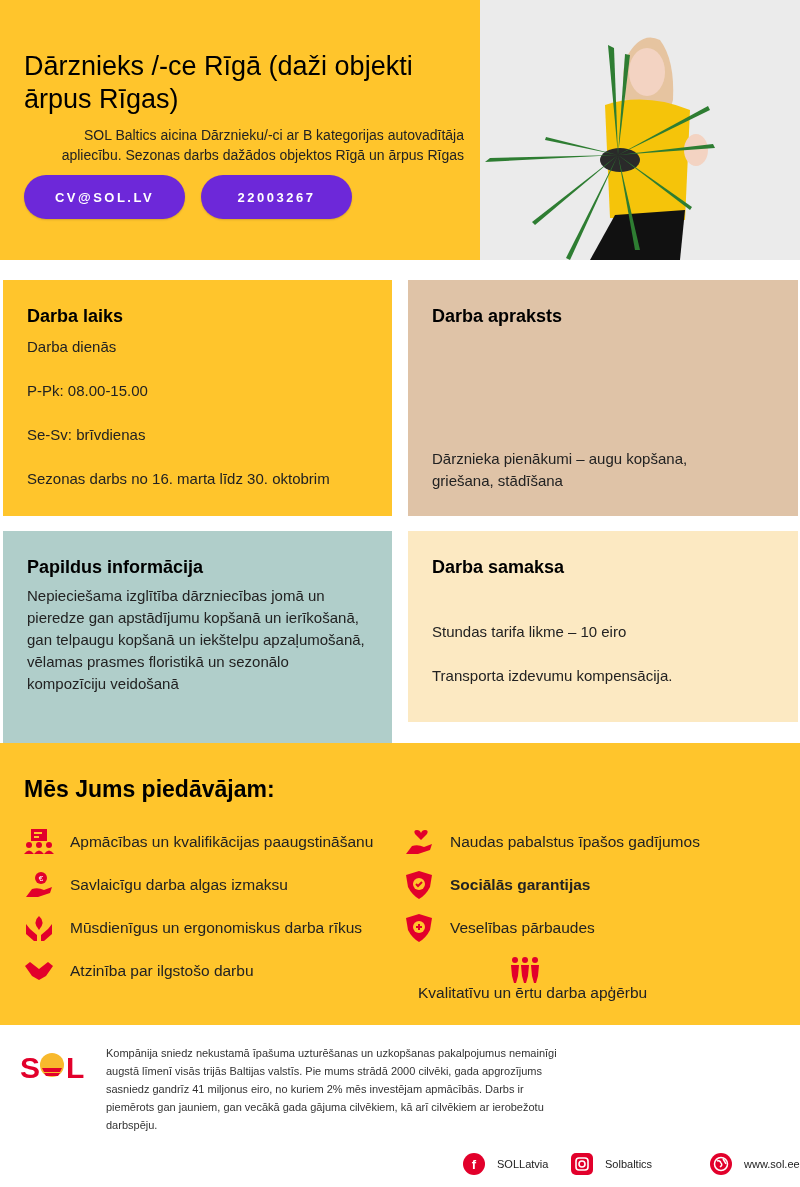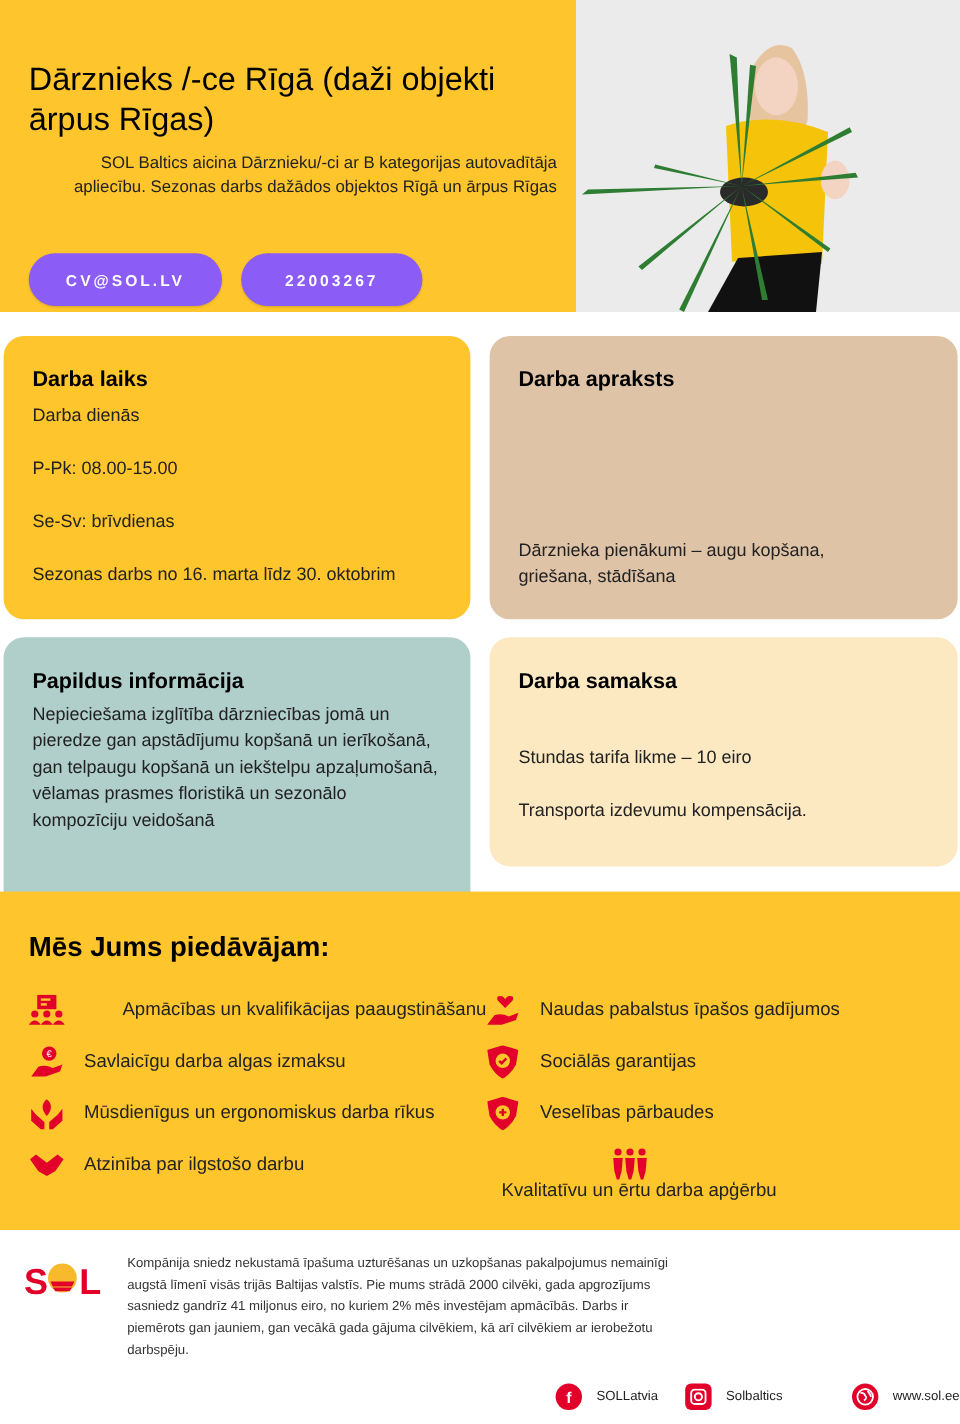--- a/index.html
+++ b/index.html
@@ -2,25 +2,25 @@
 <html><head>
 <meta charset="utf-8">
 <style>
   * { box-sizing: border-box; margin: 0; padding: 0; }
   body { width: 800px; height: 1187px; background: #ffffff; font-family: "Liberation Sans", sans-serif; color: #1a1a1a; position: relative; overflow: hidden; }
   .hero { position: absolute; left: 0; top: 0; width: 800px; height: 260px; background: #ffc52c; }
   .hero-text { position: absolute; left: 24px; top: 50px; width: 440px; }
   .hero-title { font-size: 27px; font-weight: normal; line-height: 33px; color: #000; }
   .hero-sub { margin-top: 9px; font-size: 14px; line-height: 20px; color: #222; text-align: right; }
   .btns { position: absolute; left: 24px; top: 175px; display: flex; gap: 16px; }
-  .btn { height: 44px; border-radius: 22px; background: #8b5cf6; color: #fff; font-size: 13px; font-weight: bold; letter-spacing: 2.5px; display: flex; align-items: center; justify-content: center; box-shadow: 0 1px 2px rgba(0,0,0,0.15); margin-top: 36px; }
+  .btn { height: 44px; border-radius: 22px; background: #6d28d9; color: #fff; font-size: 13px; font-weight: bold; letter-spacing: 2.5px; display: flex; align-items: center; justify-content: center; box-shadow: 0 1px 2px rgba(0,0,0,0.15); }
   .btn.email { width: 161px; }
   .btn.phone { width: 151px; }
   .hero-photo { position: absolute; left: 480px; top: 0; width: 320px; height: 260px; background: #ebebeb; overflow: hidden; }
-  .panel { position: absolute; padding: 24px 24px; border-radius: 17px; }
+  .panel { position: absolute; padding: 24px 24px; }
   .panel h2 { font-size: 18px; font-weight: bold; color: #000; line-height: 24px; }
   .panel p { font-size: 15px; line-height: 22px; color: #222; }
   .p1 { left: 3px; top: 280px; width: 389px; height: 236px; background: #ffc52c; }
   .p2 { left: 408px; top: 280px; width: 390px; height: 236px; background: #dfc3a7; }
   .p3 { left: 3px; top: 531px; width: 389px; height: 235px; background: #b0ceca; }
   .p4 { left: 408px; top: 531px; width: 390px; height: 191px; background: #fce9c2; }
   .benefits { position: absolute; left: 0; top: 743px; width: 800px; height: 282px; background: #ffc52c; }
   .benefits h2 { position: absolute; left: 24px; top: 33px; font-size: 23px; font-weight: bold; color: #000; }
   .benefit { position: absolute; display: flex; align-items: center; height: 30px; }
   .benefit .ico { width: 32px; height: 30px; display: flex; align-items: center; justify-content: center; }
@@ -95,21 +95,21 @@
 
 <div class="panel p4">
   <h2>Darba samaksa</h2>
   <p style="margin-top:42px">Stundas tarifa likme – 10 eiro</p>
   <p style="margin-top:22px">Transporta izdevumu kompensācija.</p>
 </div>
 
 <section class="benefits">
   <h2>Mēs Jums piedāvājam:</h2>
 
-  <div class="benefit" style="left:23px; top:84px;gap:32px;">
+  <div class="benefit" style="left:23px; top:84px;">
     <span class="ico">
       <svg width="30" height="26" viewBox="0 0 30 26">
           <rect x="7" y="0" width="16" height="12" fill="#e2002b"></rect>
           <rect x="10" y="3" width="8" height="2" fill="#ffc52c"></rect>
           <rect x="10" y="7" width="5" height="2" fill="#ffc52c"></rect>
           <circle cx="5" cy="16" r="3" fill="#e2002b"></circle>
           <circle cx="15" cy="16" r="3" fill="#e2002b"></circle>
           <circle cx="25" cy="16" r="3" fill="#e2002b"></circle>
           <path d="M0 25 Q5 18 10 25Z M10 25 Q15 18 20 25Z M20 25 Q25 18 30 25Z" fill="#e2002b"></path>
         </svg>
@@ -147,21 +147,21 @@
 
   <div class="benefit" style="left:403px; top:84px;">
     <span class="ico">
       <svg width="30" height="28" viewBox="0 0 30 28">
           <path d="M17 12 L11 6 Q9 2 13 2 Q16 2 17 5 Q18 2 21 2 Q25 2 23 6 Z" fill="#e2002b"></path>
           <path d="M2 26 L8 18 Q14 16 20 19 L28 16 L26 22 L14 26 Z" fill="#e2002b"></path>
         </svg>
     </span>
     <span class="lbl">Naudas pabalstus īpašos gadījumos</span>
   </div>
-  <div class="benefit" style="left:403px; top:127px;">
+  <div class="benefit" style="left:403px; top:127px;font-weight:bold;">
     <span class="ico">
       <svg width="26" height="28" viewBox="0 0 26 28">
           <path d="M13 0 L26 4 L24 16 Q20 24 13 28 Q6 24 2 16 L0 4 Z" fill="#e2002b"></path>
           <circle cx="13" cy="13" r="6" fill="#ffc52c"></circle>
           <path d="M10 13 L12 15 L16 11" stroke="#e2002b" stroke-width="2" fill="none"></path>
         </svg>
     </span>
     <span class="lbl">Sociālās garantijas</span>
   </div>
   <div class="benefit" style="left:403px; top:170px;">

